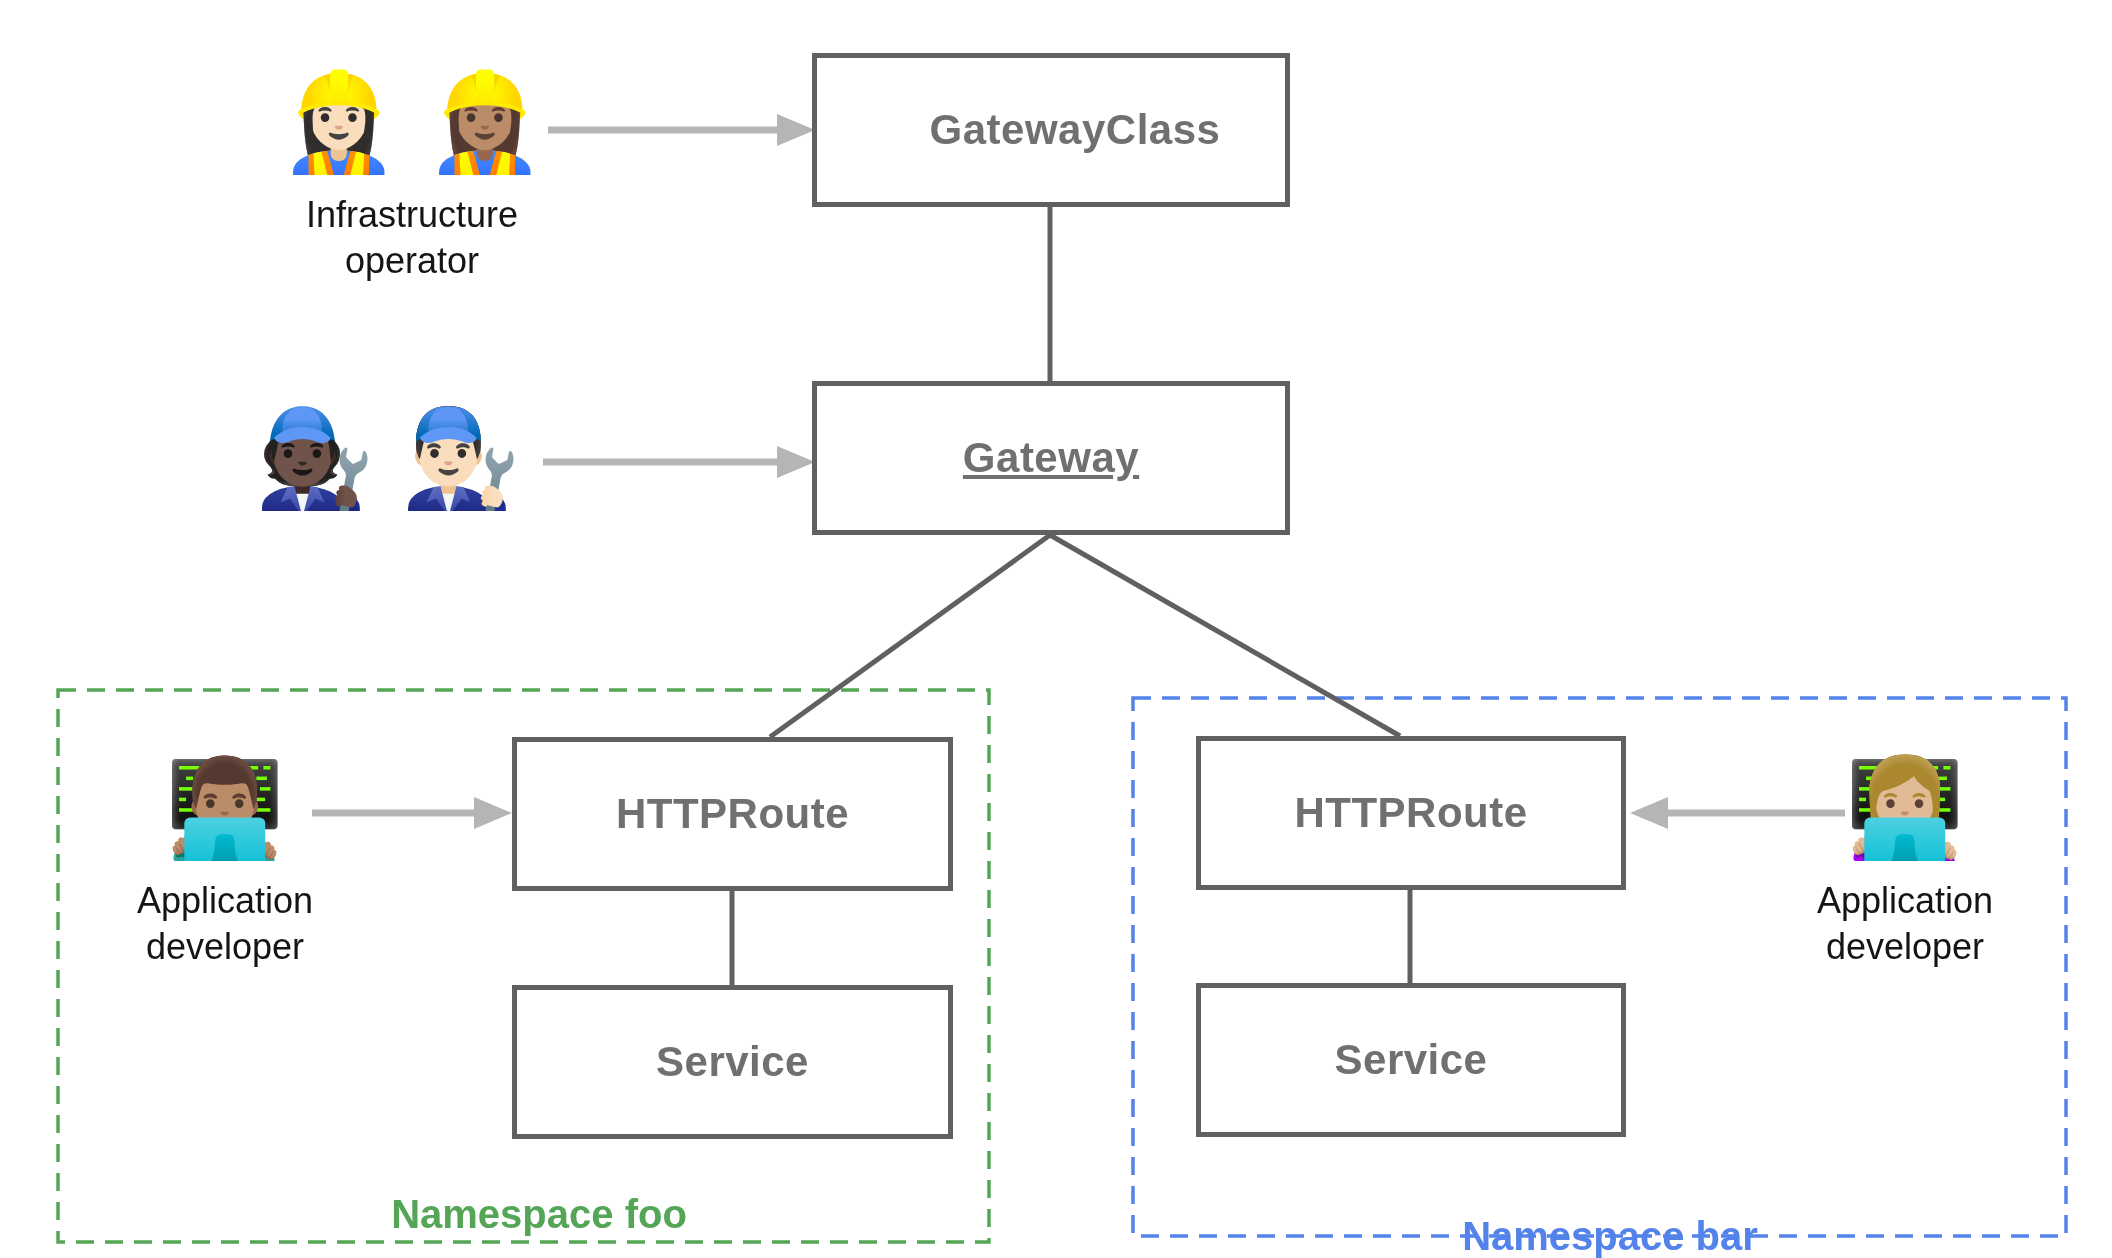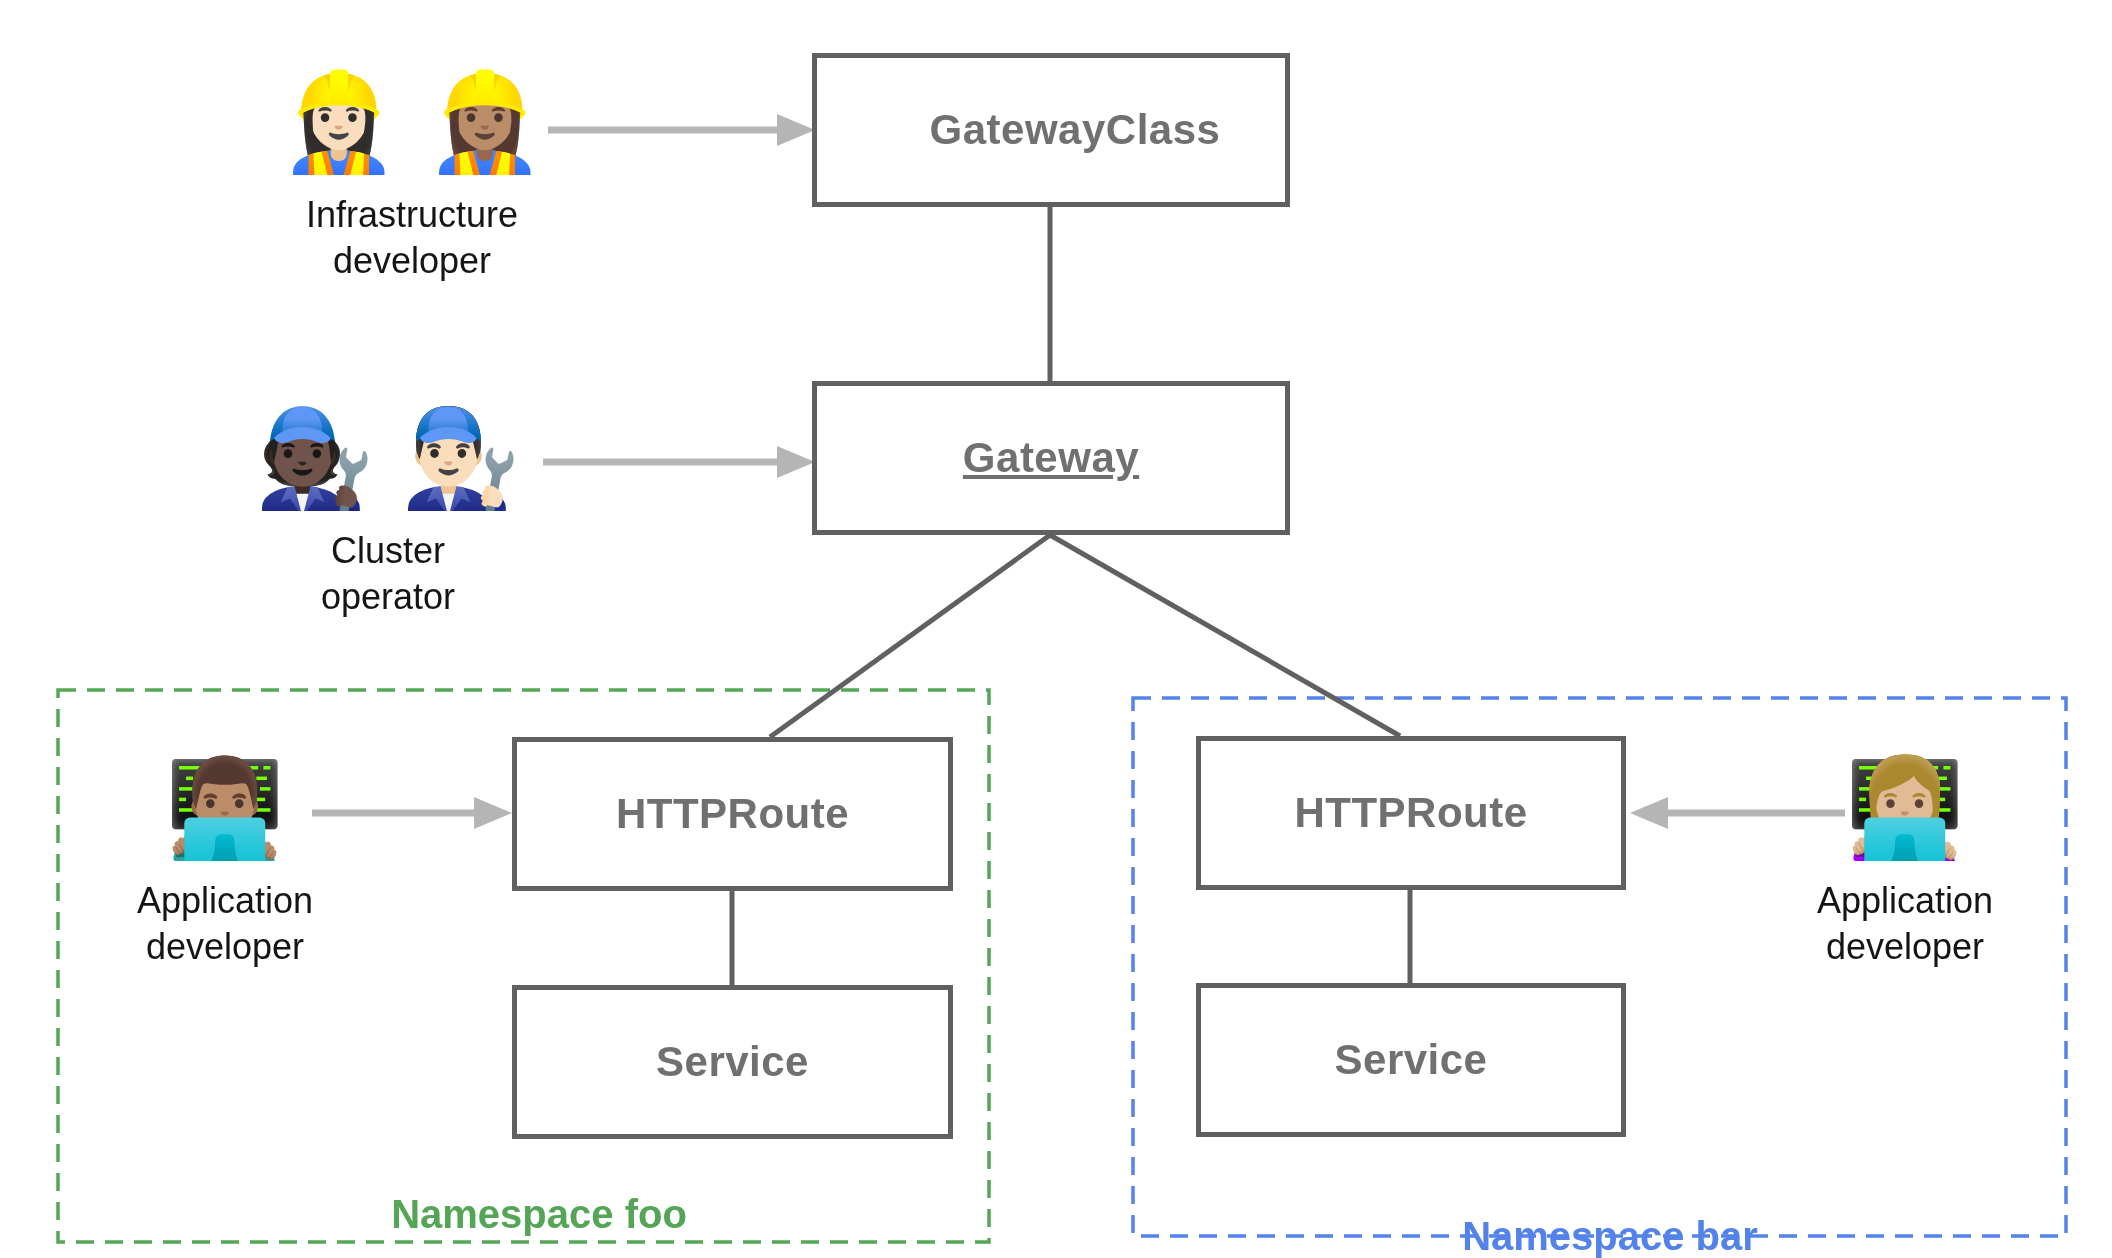--- a/index.html
+++ b/index.html
@@ -106,27 +106,25 @@
   <div class="node n-gatewayclass">GatewayClass</div>
   <div class="node n-gateway">Gateway</div>
   <div class="node n-httproute-foo">HTTPRoute</div>
   <div class="node n-service-foo">Service</div>
   <div class="node n-httproute-bar">HTTPRoute</div>
   <div class="node n-service-bar">Service</div>
 
   <div class="persona p-infra">
     <div class="emoji">👷🏻‍♀️ 👷🏽‍♀️</div>
     <div class="plabel">Infrastructure
-developer</div>
+operator</div>
   </div>
 
   <div class="persona p-cluster">
     <div class="emoji">🧑🏿‍🔧 👨🏻‍🔧</div>
-    <div class="plabel">Cluster
-operator</div>
   </div>
 
   <div class="persona p-dev-foo">
     <div class="emoji">👨🏽‍💻</div>
     <div class="plabel">Application
 developer</div>
   </div>
 
   <div class="persona p-dev-bar">
     <div class="emoji">👩🏼‍💻</div>

